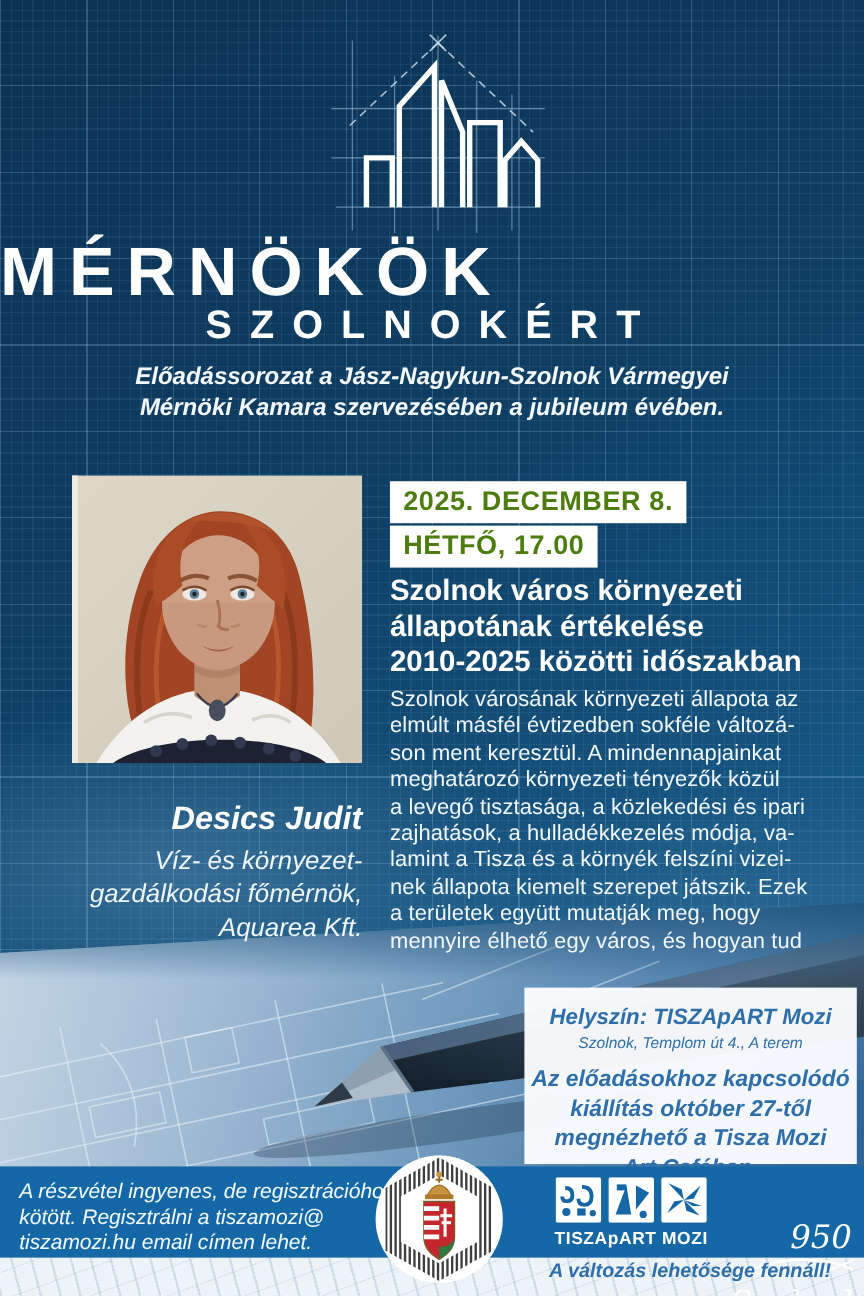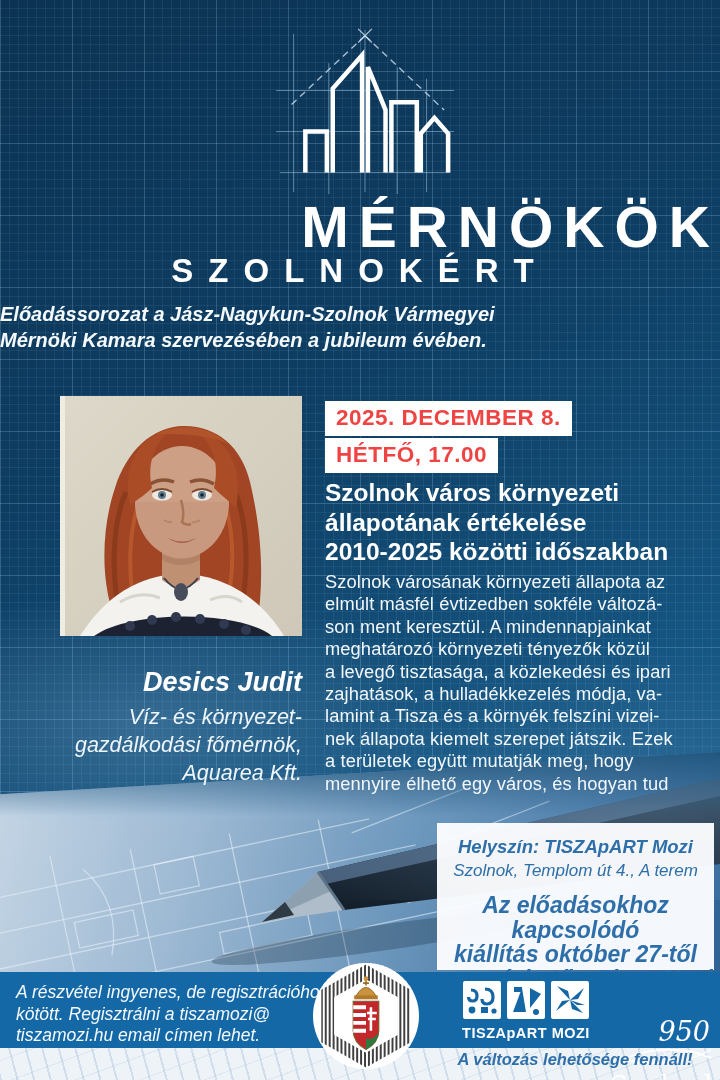--- a/index.html
+++ b/index.html
@@ -16,48 +16,48 @@
     background:radial-gradient(ellipse at 30% 60%, rgba(150,195,230,.28), transparent 65%);}
   .sheen2{position:absolute;right:0;top:640px;width:420px;height:260px;pointer-events:none;
     background:radial-gradient(ellipse at 80% 70%, rgba(130,180,215,.22), transparent 70%);}
 
   .montage{position:absolute;left:0;top:752px;width:720px;height:222px;
     clip-path:polygon(0 19%,100% 0,100% 100%,0 100%);
     background:linear-gradient(105deg,#c6d6e5 0%,#9db9d3 28%,#6d97bc 55%,#3c6e9f 85%,#2f6396 100%);}
   .montage svg{display:block;}
 
   .logo-wrap{position:absolute;left:272px;top:24px;width:186px;height:176px;}
-  .title1{position:absolute;left:0;top:194px;width:720px;text-align:right;
+  .title1{position:absolute;left:0;top:194px;width:720px;text-align:left;
     font-size:57px;font-weight:bold;letter-spacing:10px;}
   .title2{position:absolute;left:0;top:252px;width:720px;text-align:center;
     font-size:33px;font-weight:bold;letter-spacing:15px;}
-  .subtitle{position:absolute;left:0;top:301px;width:720px;text-align:left;
+  .subtitle{position:absolute;left:0;top:301px;width:720px;text-align:center;
     font-size:20px;font-weight:bold;font-style:italic;line-height:26px;color:#f4f9fd;}
 
   .photo{position:absolute;left:60px;top:396px;width:242px;height:240px;overflow:hidden;}
   .speaker{position:absolute;left:18px;top:667px;width:284px;text-align:right;}
   .speaker-name{font-size:27px;font-weight:bold;font-style:italic;margin-bottom:5px;}
   .speaker-role{font-size:21.5px;font-style:italic;line-height:28px;color:#eef5fb;}
 
-  .badge{position:absolute;background:#fff;color:#ef4444;font-weight:bold;
+  .badge{position:absolute;background:#fff;color:#4d7c0f;font-weight:bold;
     font-size:22.5px;letter-spacing:.5px;padding:4px 11px 5px 11px;white-space:nowrap;}
   .badge1{left:325px;top:401px;}
   .badge2{left:325px;top:438px;}
   .talk-title{position:absolute;left:325px;top:478px;width:392px;
     font-size:24.5px;font-weight:bold;line-height:29.5px;}
   .desc{position:absolute;left:325px;top:571px;width:392px;
     font-size:18.3px;line-height:22.4px;color:#f2f7fc;letter-spacing:.1px;}
   .desc div{white-space:nowrap;}
 
   .venue{position:absolute;left:437px;top:823px;width:277px;height:147px;
     background:rgba(252,253,255,.96);color:#2e6fa9;text-align:center;
     font-style:italic;padding-top:13px;box-sizing:border-box;}
   .venue-l1{font-size:18.5px;font-weight:bold;}
-  .venue-l2{font-size:17px;margin-top:3px;}
-  .venue-ex{margin-top:12px;font-size:23px;font-weight:bold;line-height:24.5px;}
+  .venue-l2{font-size:13px;margin-top:3px;}
+  .venue-ex{margin-top:12px;font-size:19px;font-weight:bold;line-height:24.5px;}
 
   .band{position:absolute;left:0;top:972px;width:720px;height:76px;
     background:#1568a6;border-bottom:3px solid #0e4d80;box-sizing:content-box;}
   .reg{position:absolute;left:16px;top:982px;font-size:17.5px;font-style:italic;
     line-height:21.5px;color:#f4f9fd;z-index:5;}
   .emblem{position:absolute;left:312px;top:962px;width:108px;height:108px;z-index:6;}
   .tiszapart{position:absolute;left:450px;top:981px;width:152px;text-align:center;z-index:5;}
   .tp-tiles{display:flex;justify-content:center;gap:6px;}
   .tp-label{margin-top:6px;font-size:14.5px;font-weight:bold;letter-spacing:.5px;color:#fff;white-space:nowrap;}
   .szolnok950{position:absolute;left:610px;top:1020px;width:106px;text-align:center;z-index:5;}

